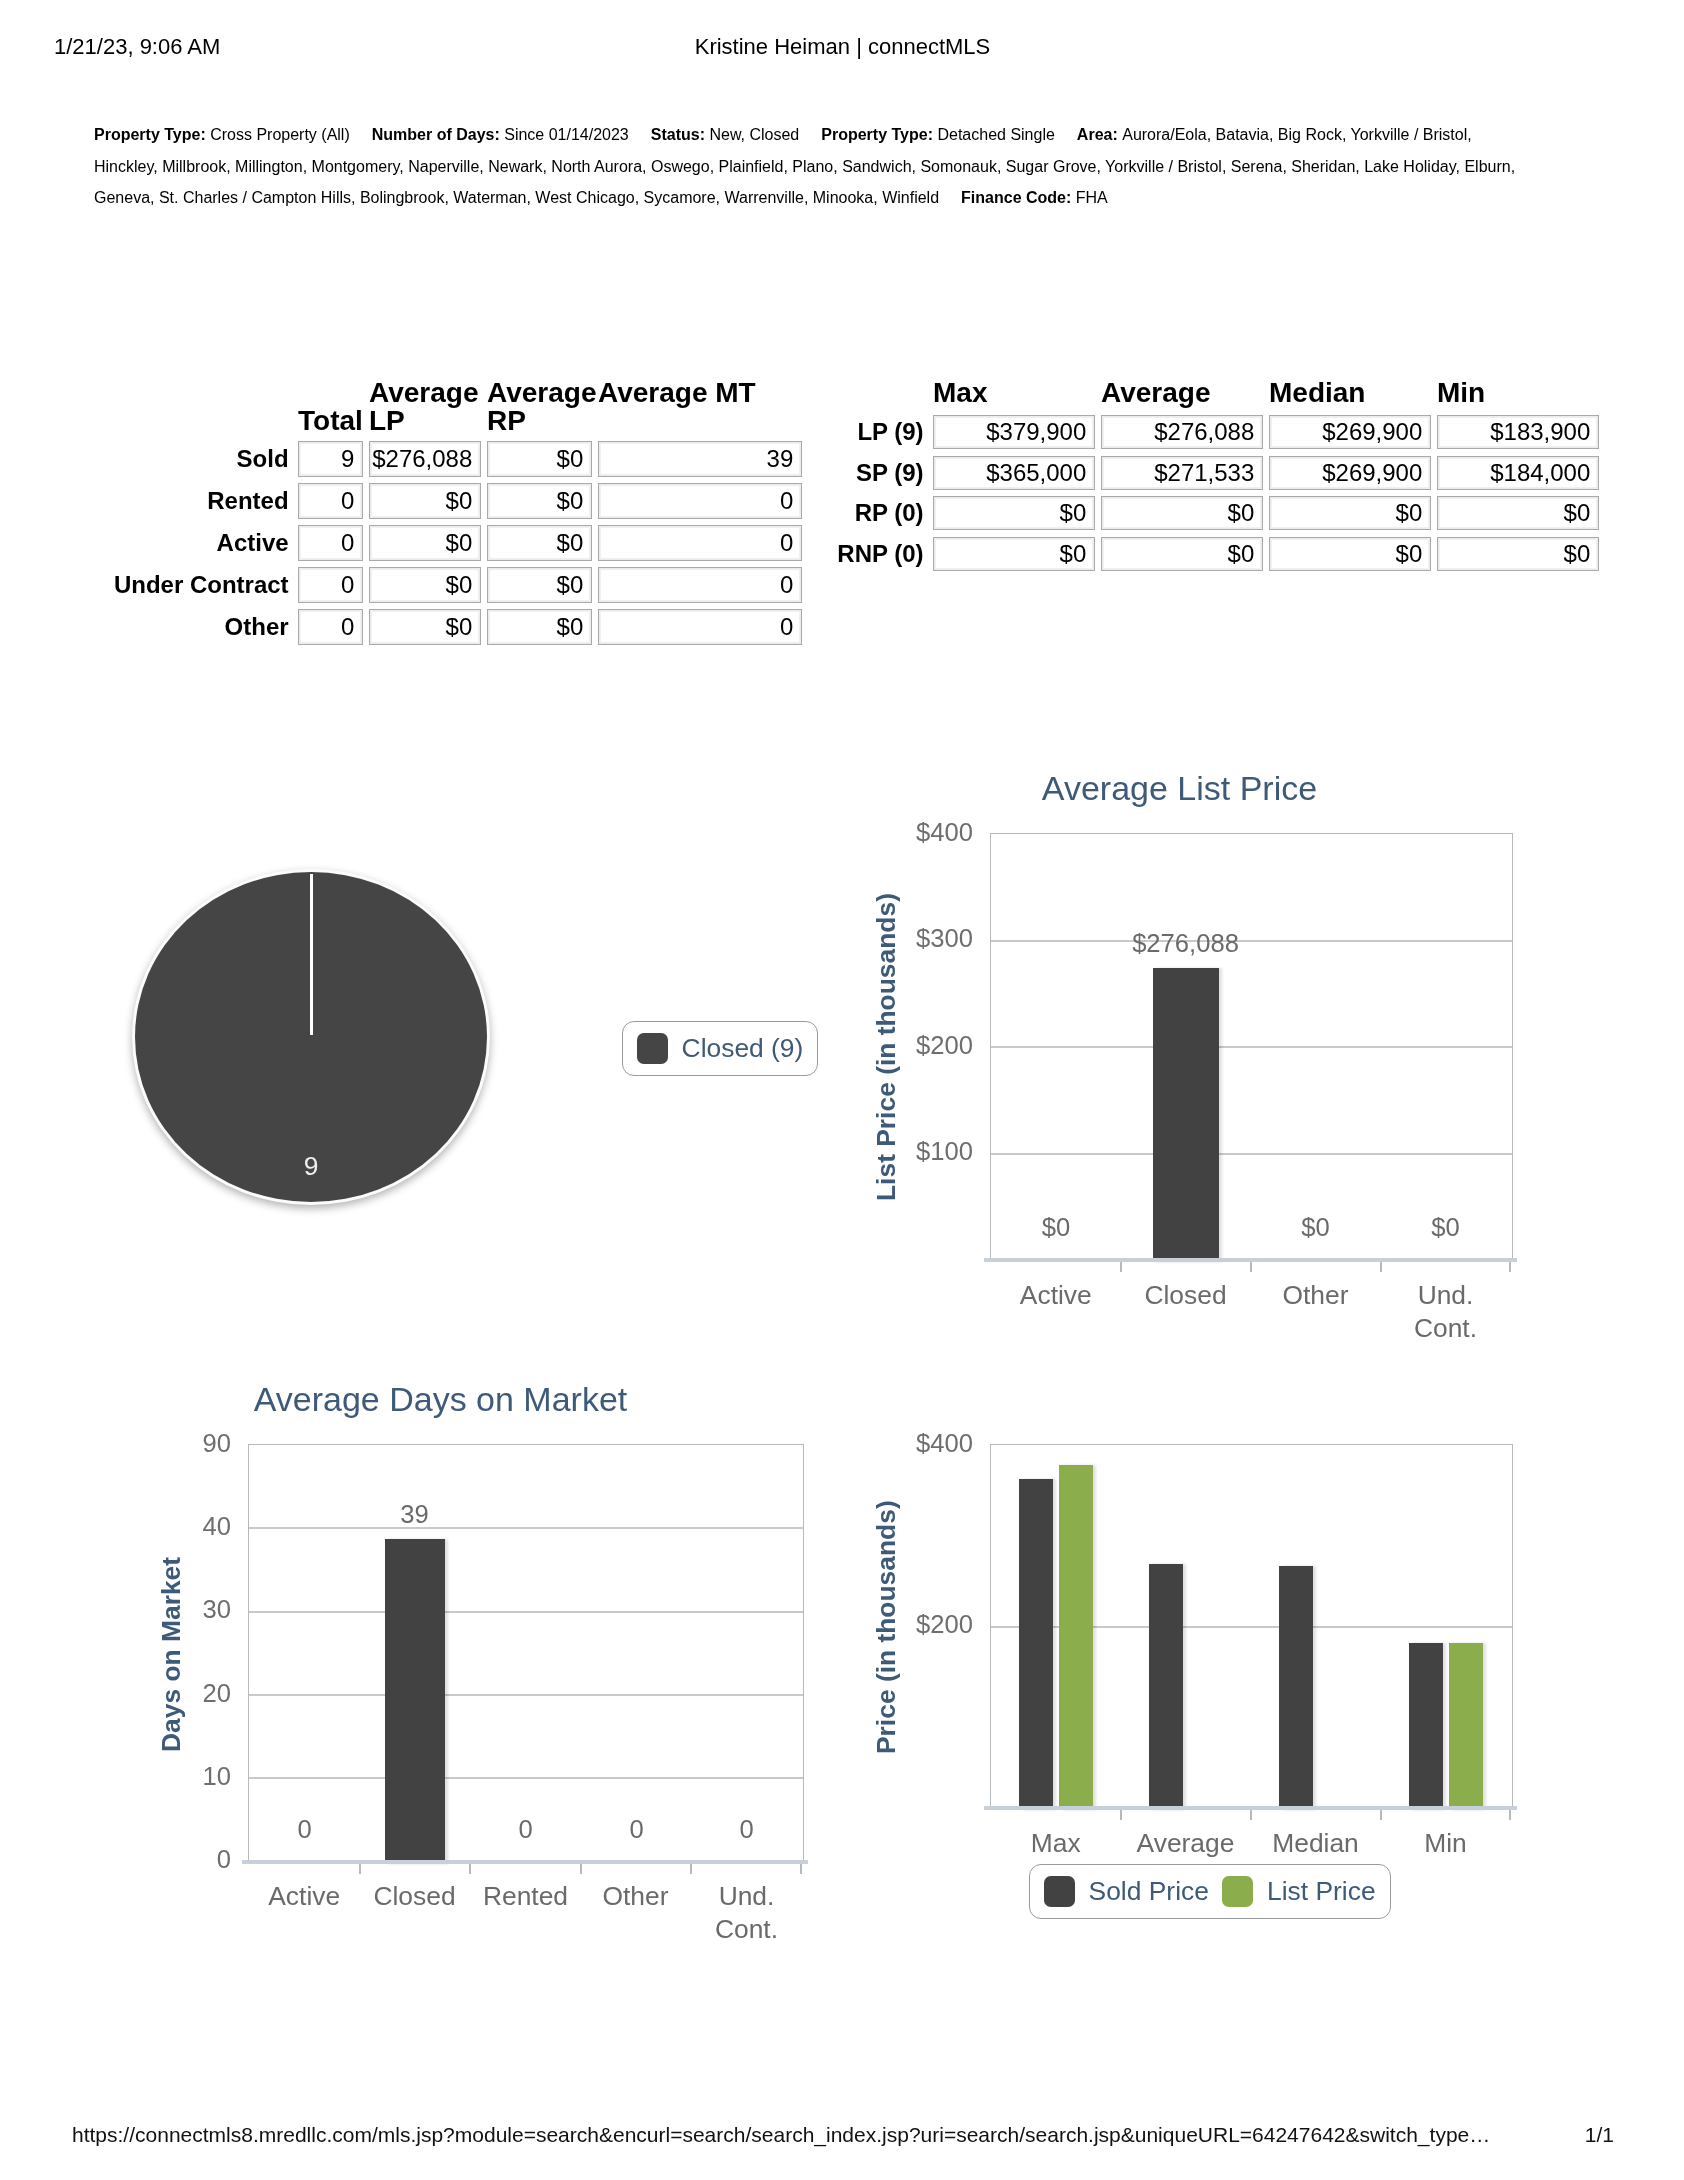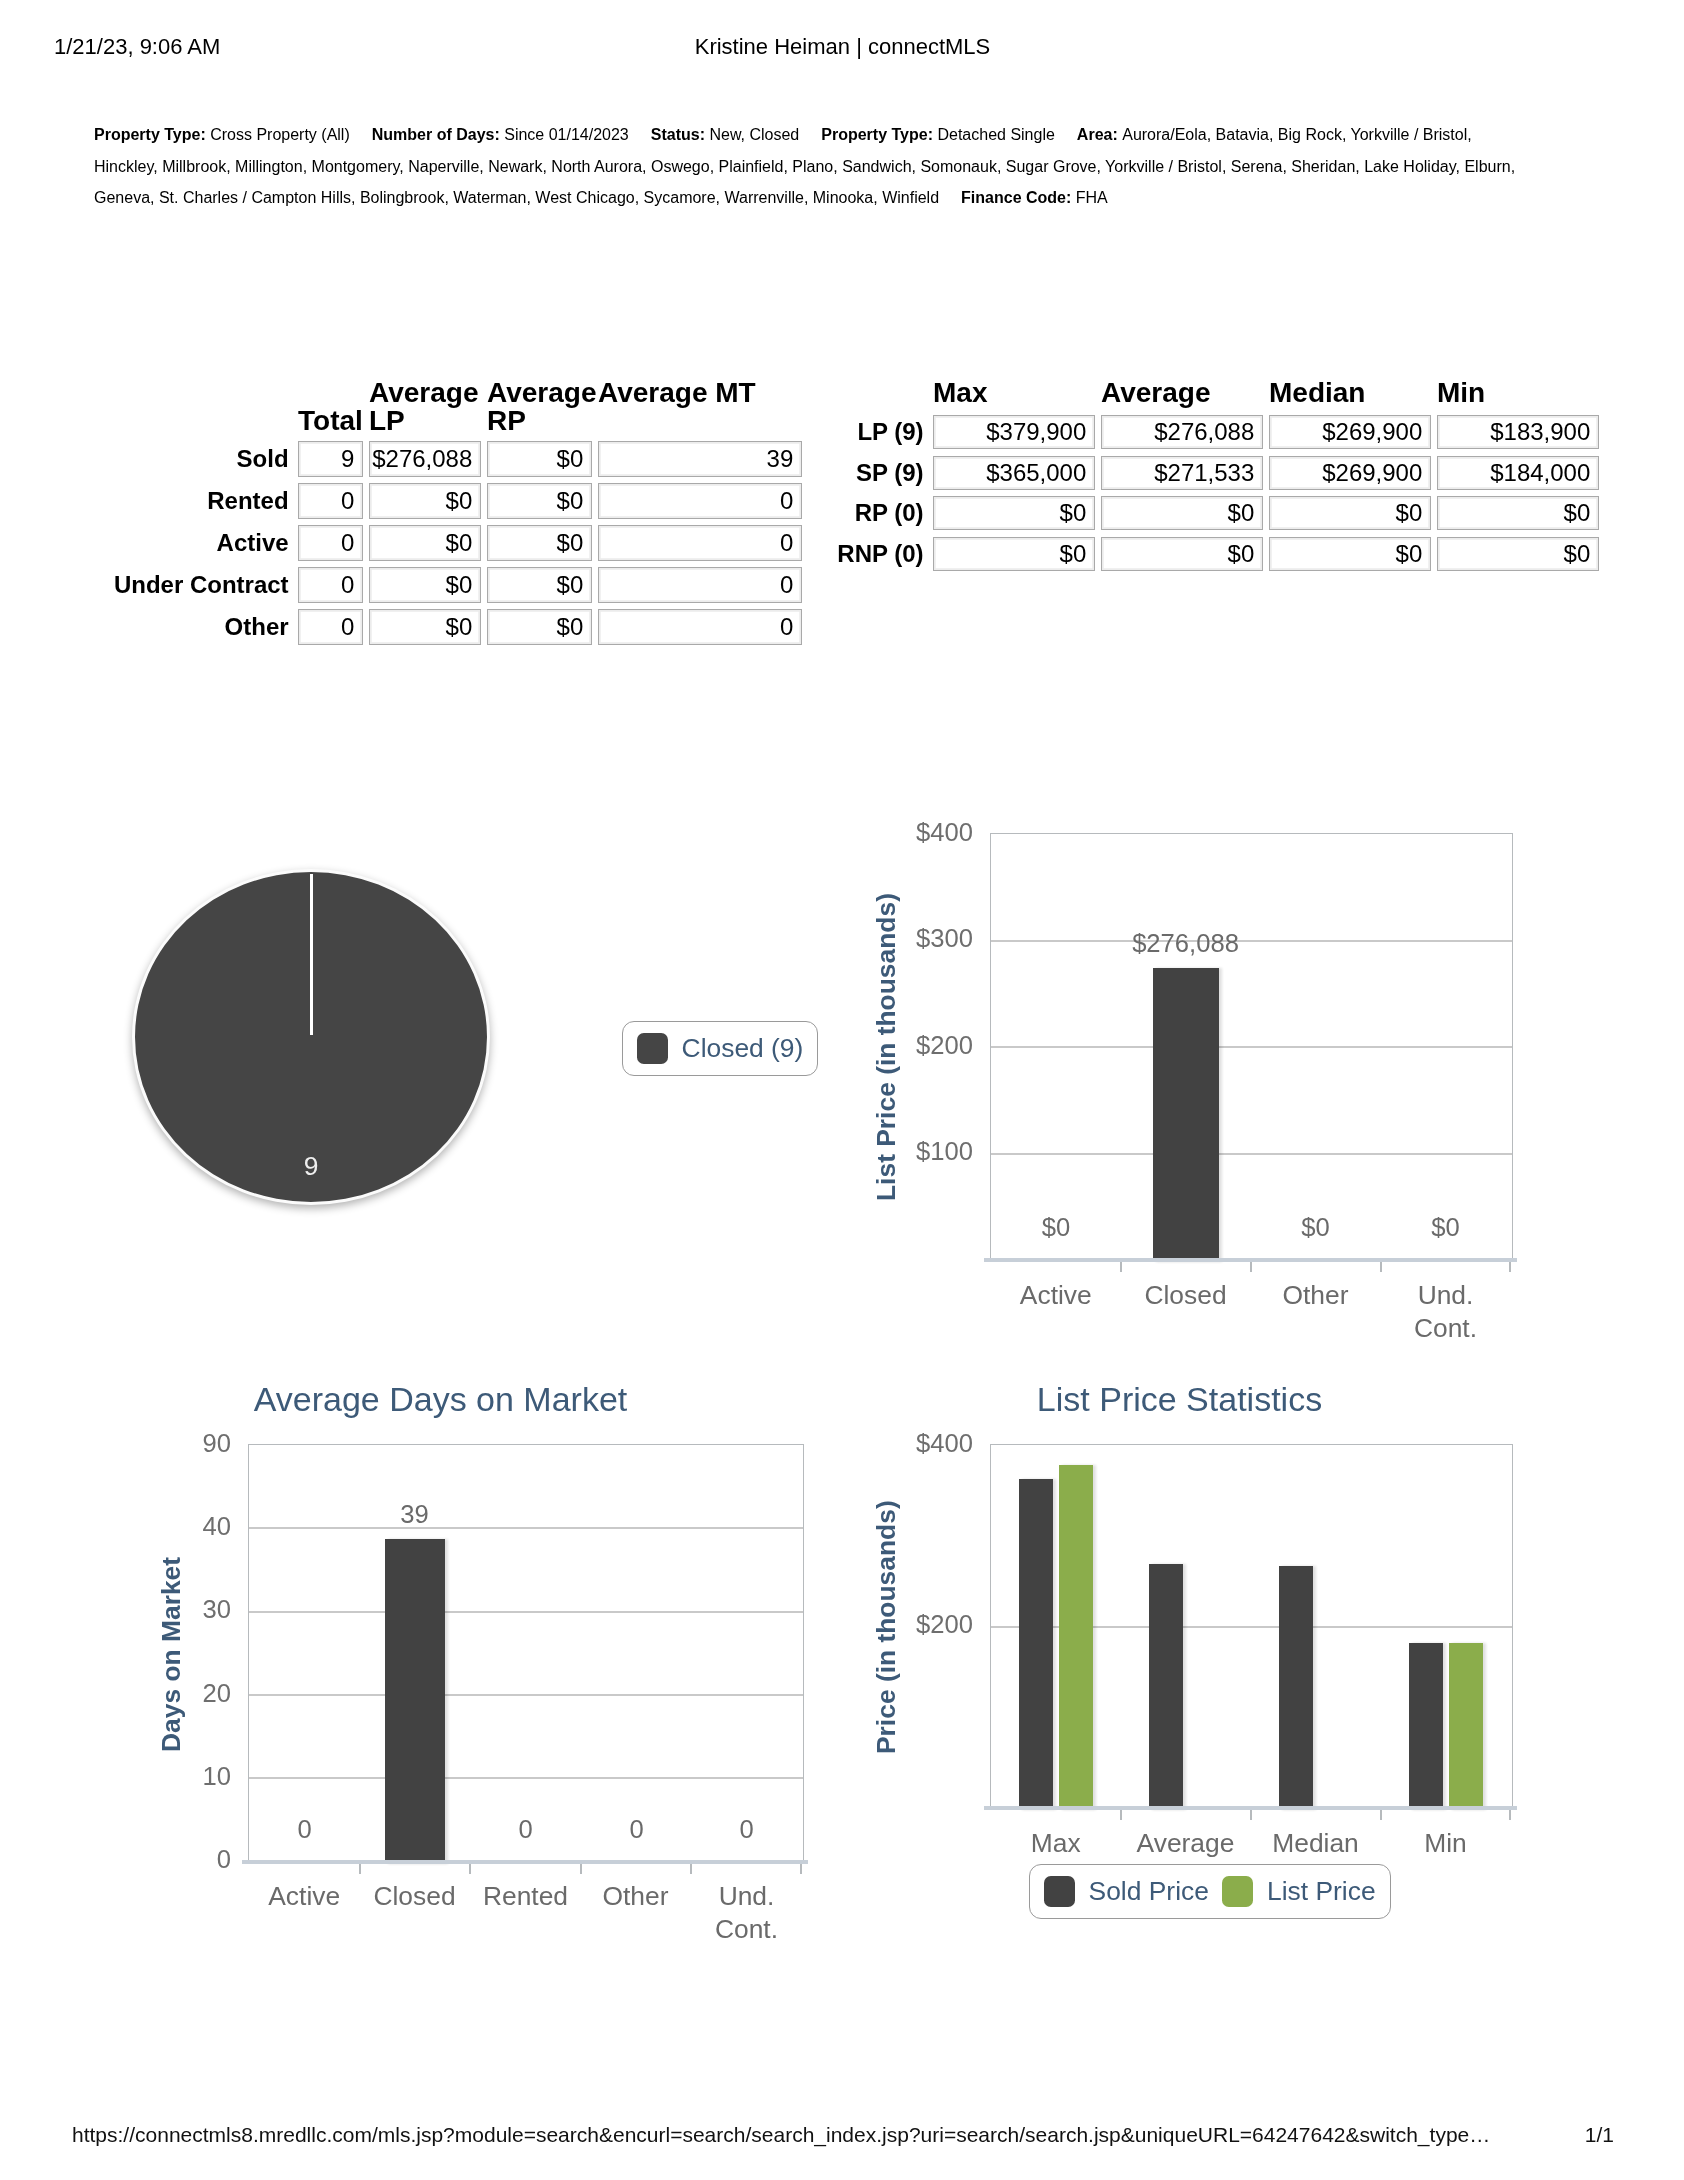--- a/index.html
+++ b/index.html
@@ -137,20 +137,21 @@
     <div class="pie-line"></div>
     <div class="pie-val">9</div>
   </div>
   <div class="legend" style="left:545px; top:254px">
     <div class="swatch" style="background-color: rgb(69, 69, 69);"></div>
     <div class="legend-label">Closed (9)</div>
   </div>
 </div>
 
 <div id="chart-alp" class="chart" style="left:843px; top:767px; width:758px; height:596px">
+  <div class="chart-title" style="left:0; width:673px">Average List Price</div>
   <div class="ylab" style="left:24px; top:66px; width:39px; height:429px">List Price (in thousands)</div>
   <div class="plot" style="left:147px; top:66px; width:523px; height:429px">
       <div class="grid" style="top: 106px;"></div>
       <div class="grid" style="top: 212px;"></div>
       <div class="grid" style="top: 319px;"></div>
       <div class="ytick" style="top: -16px;">$400</div>
       <div class="ytick" style="top: 90px;">$300</div>
       <div class="ytick" style="top: 197px;">$200</div>
       <div class="ytick" style="top: 303px;">$100</div>
       <div class="vlabel" style="left: -7.5px; bottom: 20.4px;">$0</div>
@@ -198,21 +199,20 @@
       <div class="xlabel" style="left: 327px; top: 435px;">Other</div>
       <div class="vlabel" style="left: 425px; bottom: 20.4px;">0</div>
       <div class="xtick" style="left: 441px; top: 417px;"></div>
       <div class="xlabel" style="left: 438px; top: 435px;">Und. Cont.</div>
       <div class="xtick" style="left: 551px; top: 417px;"></div>
       <div class="baseline" style="left: -6.8px; width: 566px; top: 415px;"></div>
     </div>
 </div>
 
 <div id="chart-lps" class="chart" style="left:843px; top:1346px; width:758px; height:673px">
-  <div class="chart-title" style="left:0; width:673px; top:34px">List Price Statistics</div>
   <div class="ylab" style="left:24px; top:98px; width:39px; height:366px">Price (in thousands)</div>
   <div class="plot" style="left:147px; top:98px; width:523px; height:366px">
       <div class="grid" style="top: 181px;"></div>
       <div class="ytick" style="top: -16px;">$400</div>
       <div class="ytick" style="top: 165px;">$200</div>
       <div class="bar" style="left: 28px; width: 34px; height: 331px; background: rgb(66, 66, 66);"></div>
       <div class="bar" style="left: 68px; width: 34px; height: 345px; background: rgb(139, 173, 75);"></div>
       <div class="xlabel" style="left: 5.3px; top: 382px;">Max</div>
       <div class="bar" style="left: 158px; width: 34px; height: 246px; background: rgb(66, 66, 66);"></div>
       <div class="xtick" style="left: 129px; top: 363px;"></div>

